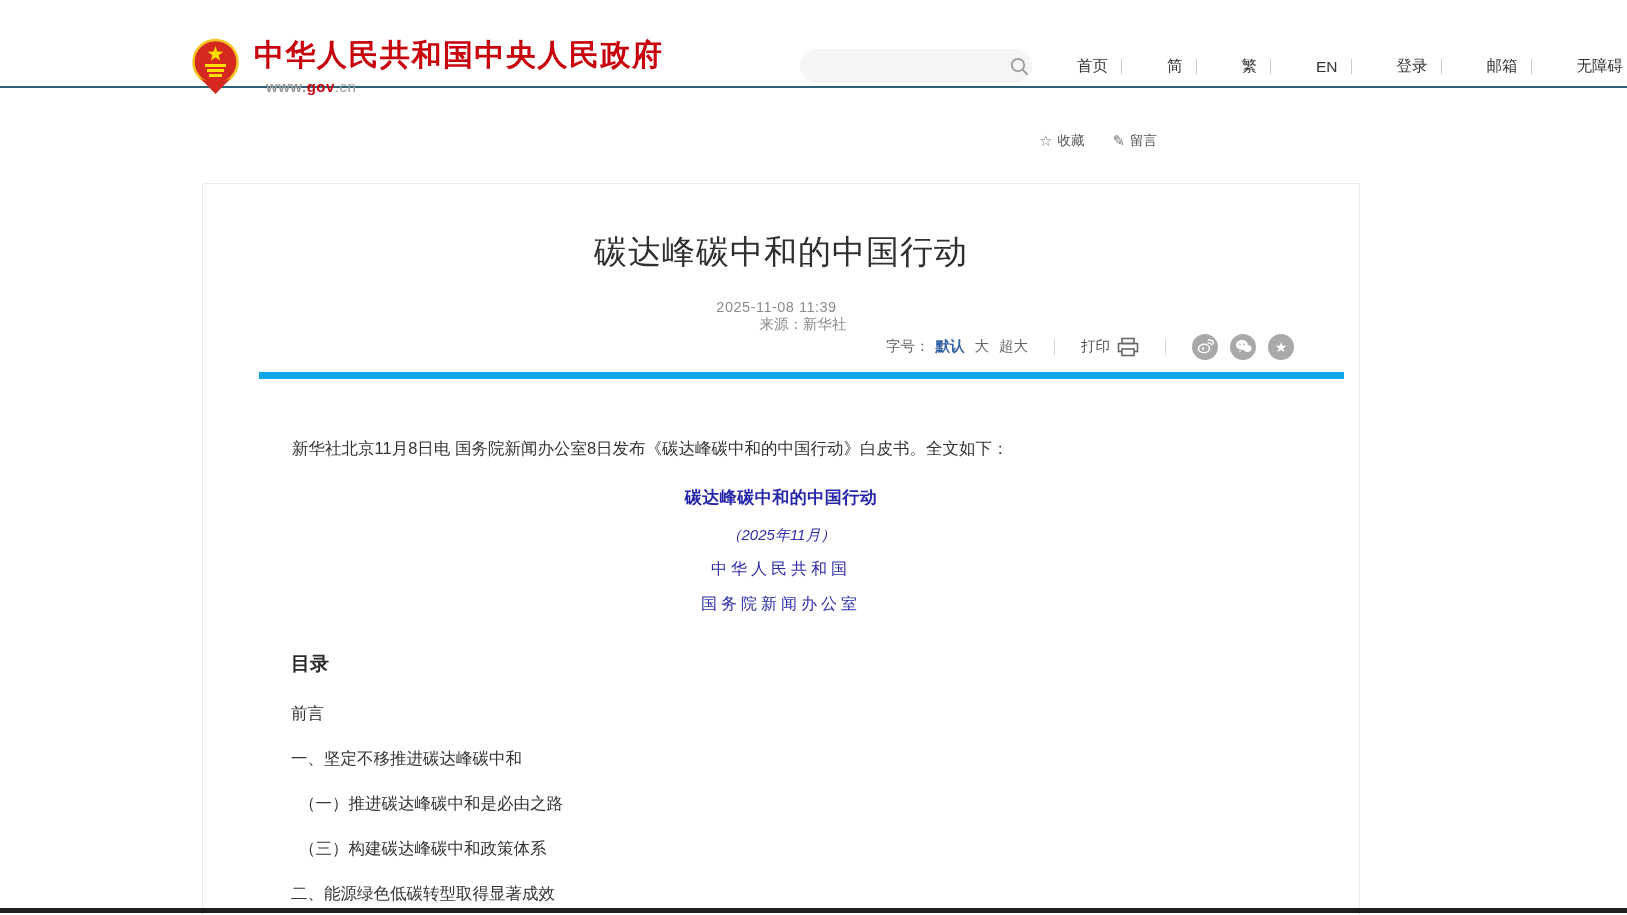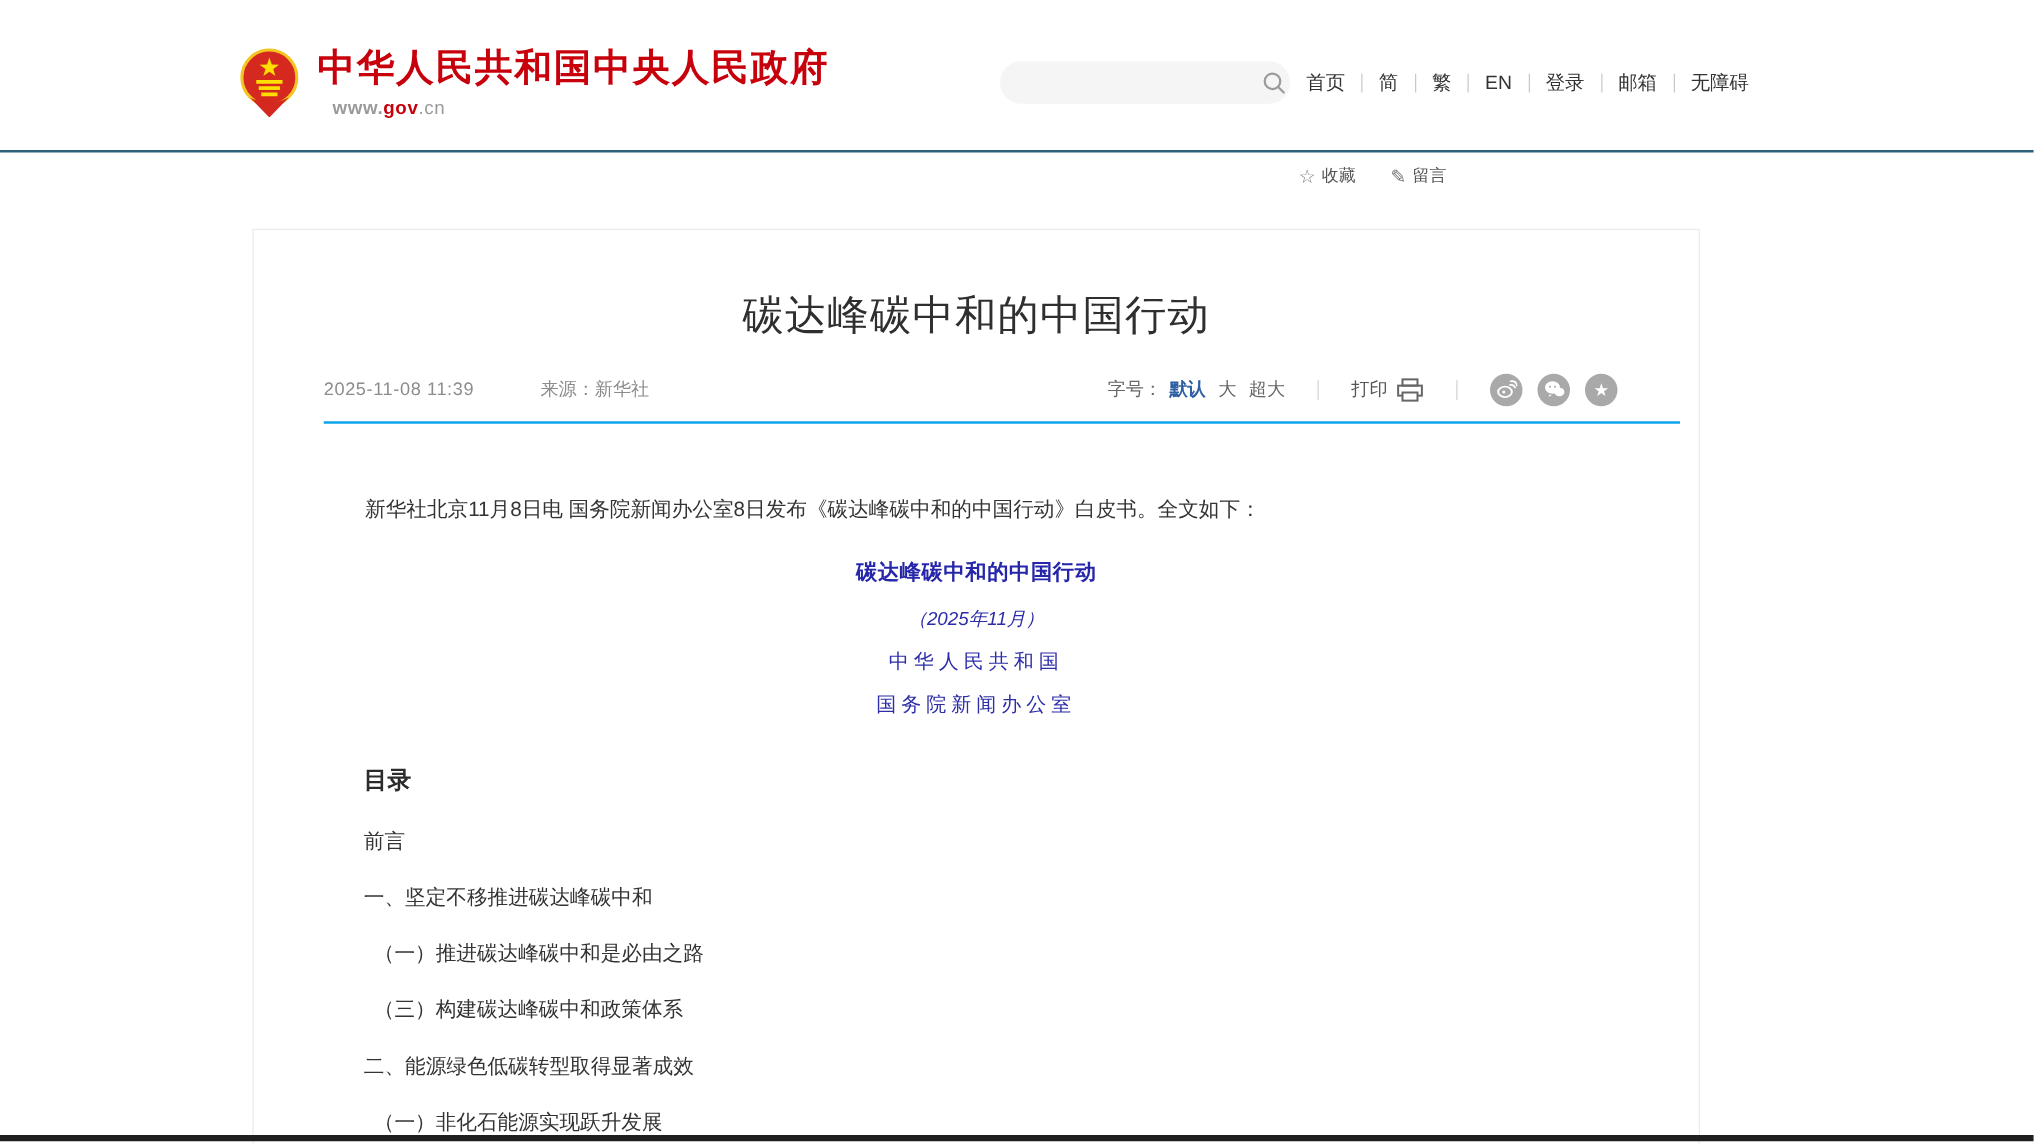--- a/index.html
+++ b/index.html
@@ -7,21 +7,21 @@
   body {
     position:relative;
     font-family:"Liberation Sans", sans-serif;
     background:#ffffff;
     color:#333;
     overflow:hidden;
   }
 
   
   .header {
-    position:absolute; top:0; left:0; right:0; height:122px;
+    position:absolute; top:0; left:0; right:0; height:88px;
     background:#fff; border-bottom:2px solid #2d617a;
   }
   .logo-wrap { position:absolute; left:192px; top:38px; display:flex; align-items:flex-start; }
   .emblem { width:47px; height:56px; }
   .site-text { margin-left:15px; }
   .site-title { font-size:30px; font-weight:bold; color:#c7000b; letter-spacing:1.5px; line-height:1.15; }
   .site-url { font-size:15px; color:#9a9a9a; margin-top:5px; letter-spacing:0.5px;margin-left:12px; }
   .site-url .hl { color:#c7000b; font-weight:bold; }
   .site-url .pre { font-weight:bold; }
 
@@ -29,21 +29,21 @@
     position:absolute; left:800px; top:49px; width:232px; height:34px;
     background:#f5f5f5; border-radius:17px; display:flex; align-items:center;
   }
   .search input {
     flex:1; height:100%; border:none; outline:none; background:transparent;
     padding:0 8px 0 18px; font-size:14px; color:#333;
   }
   .search .search-btn { width:38px; height:34px; border:none; background:transparent; cursor:pointer; display:flex; align-items:center; justify-content:center; }
 
   .nav { position:absolute; left:1045px; top:56px; display:flex; align-items:center; }
-  .nav a { text-decoration:none; color:#333; font-size:15.5px; white-space:nowrap; }
+  .nav a { text-decoration:none; color:#333; font-size:15.5px; white-space:nowrap;margin-left:32px; }
   .nav-sep { width:1px; height:15px; background:#c9c9c9; margin:0 13px; }
 
   
   .quick-actions {
     position:absolute; top:132px; right:470px; display:flex; gap:28px;
     font-size:13.5px; color:#555;
   }
   .qa-item { display:flex; align-items:center; gap:5px; cursor:pointer; }
   .qa-icon { font-size:15px; color:#777; }
 
@@ -51,22 +51,22 @@
   .card {
     position:absolute; left:202px; top:183px; width:1158px; height:940px;
     background:#fff; border:1px solid #ebebeb;
   }
   .article-title {
     margin-top:46px; text-align:center; font-size:33px; font-weight:500;
     color:#2f2f2f; letter-spacing:1px; line-height:1.35;
   }
   .meta {
     margin:24px 15px 0 56px; padding:0 50px 12px 0;
-    border-bottom:2px solid #0ea5e9;
-    display:flex; align-items:center; font-size:14.5px; color:#8c8c8c;
+    border-bottom:7px solid #0ea5e9;
+    display:flex; align-items:center; font-size:14.5px; color:#8c8c8c;flex-direction:column;
   }
   .meta .date { letter-spacing:0.5px; }
   .meta .src { margin-left:53px; }
   .meta-right { margin-left:auto; display:flex; align-items:center; color:#666; }
   .fs-default { color:#2e5fa3; font-weight:bold; margin-left:6px; }
   .fs-opt { margin-left:10px; }
   .meta-sep { width:1px; height:16px; background:#d5d5d5; margin:0 26px; }
   .print { display:flex; align-items:center; gap:7px; cursor:pointer; color:#555; }
   .share { display:flex; align-items:center; gap:12px; }
   .circle-icon {

